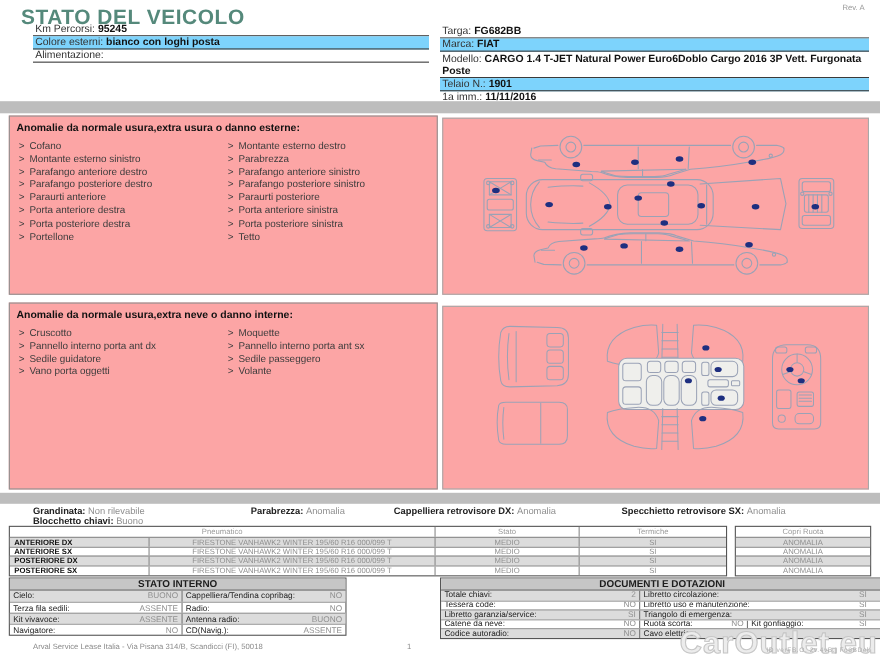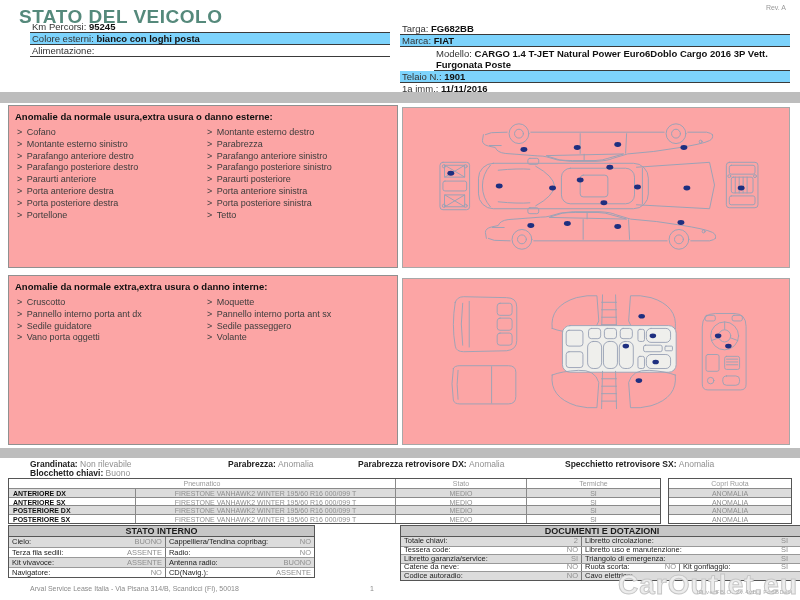--- a/index.html
+++ b/index.html
@@ -7,21 +7,21 @@
   body{width:800px;height:600px;font-family:"Liberation Sans",sans-serif;position:relative;color:#1d1d1d;}
   .page{position:absolute;inset:0;width:800px;height:600px;background:#fff;overflow:hidden;}
 
   .title{position:absolute;left:19px;top:6px;font-size:19px;font-weight:bold;color:var(--accent);letter-spacing:.5px;}
   .rev{position:absolute;right:14px;top:4px;font-size:7px;color:#999;}
 
   .hdr-fields{position:absolute;font-size:9.5px;}
   .hdr-left{left:30px;top:21px;width:360px;}
   .hdr-right{left:400px;top:23px;width:390px;}
   .hdr-row{border-bottom:1px solid #3a3a3a;padding:1px 2px 0 2px;height:12px;line-height:10px;overflow:hidden;}
-  .hdr-row.tall{height:24px;line-height:11px;margin-left:34px;}
+  .hdr-row.tall{height:24px;line-height:11px;}
   .hdr-row.shaded{background:#7dd3fc;}
   .hdr-lbl{color:#333;}
   .hdr-val{font-weight:bold;color:#111;}
 
   .gray-band{position:absolute;left:0;width:800px;background:var(--band);}
   .band1{top:92px;height:11px;}
   .band2{top:448px;height:10px;}
 
   .box{position:absolute;border:1px solid #909090;background:#fca5a5;}
   .ext-text{left:8px;top:105px;width:390px;height:163px;}
@@ -217,21 +217,21 @@
           <ellipse cx="341" cy="81" rx="3.5" ry="2.5" class="dmg-dot"></ellipse>
           <ellipse cx="128" cy="119" rx="3.5" ry="2.5" class="dmg-dot"></ellipse>
           <ellipse cx="165" cy="117" rx="3.5" ry="2.5" class="dmg-dot"></ellipse>
           <ellipse cx="216" cy="120" rx="3.5" ry="2.5" class="dmg-dot"></ellipse>
           <ellipse cx="280" cy="116" rx="3.5" ry="2.5" class="dmg-dot"></ellipse>
         </g>
     </svg>
   </div>
 
   <div class="box int-text">
-    <div class="box-heading">Anomalie da normale extra,extra usura o danno interne:</div>
+    <div class="box-heading">Anomalie da normale usura,extra neve o danno interne:</div>
     <div class="cols">
       <ul id="int-left" class="anom-list">
           <li class="anom-item"><span class="bullet">&gt; </span><span>Cruscotto</span></li>
           <li class="anom-item"><span class="bullet">&gt; </span><span>Pannello interno porta ant dx</span></li>
           <li class="anom-item"><span class="bullet">&gt; </span><span>Sedile guidatore</span></li>
           <li class="anom-item"><span class="bullet">&gt; </span><span>Vano porta oggetti</span></li>
         </ul>
       <ul id="int-right" class="anom-list">
           <li class="anom-item"><span class="bullet">&gt; </span><span>Moquette</span></li>
           <li class="anom-item"><span class="bullet">&gt; </span><span>Pannello interno porta ant sx</span></li>
@@ -300,21 +300,21 @@
           <ellipse cx="336" cy="72" rx="3.5" ry="2.5" class="dmg-dot"></ellipse>
         </g>
     </svg>
   </div>
 
   <div class="gray-band band2"></div>
 
   <div id="summary-items">
       <span class="sum-item"><span class="sum-lbl">Grandinata: </span><span class="sum-val">Non rilevabile</span></span>
       <span class="sum-item"><span class="sum-lbl">Parabrezza: </span><span class="sum-val">Anomalia</span></span>
-      <span class="sum-item"><span class="sum-lbl">Parabrezza retrovisore DX: </span><span class="sum-val">Anomalia</span></span>
+      <span class="sum-item"><span class="sum-lbl">Cappelliera retrovisore DX: </span><span class="sum-val">Anomalia</span></span>
       <span class="sum-item"><span class="sum-lbl">Specchietto retrovisore SX: </span><span class="sum-val">Anomalia</span></span>
     </div>
   <div class="summary2">
     <span class="sum-lbl">Blocchetto chiavi: </span><span class="sum-val">Buono</span>
   </div>
 
   <div id="tyre-main" class="tyre-table">
       <div class="t-row t-head">
         <div class="t-cell t-hdrtxt">Pneumatico</div>
         <div class="t-cell t-hdrtxt">Stato</div>

